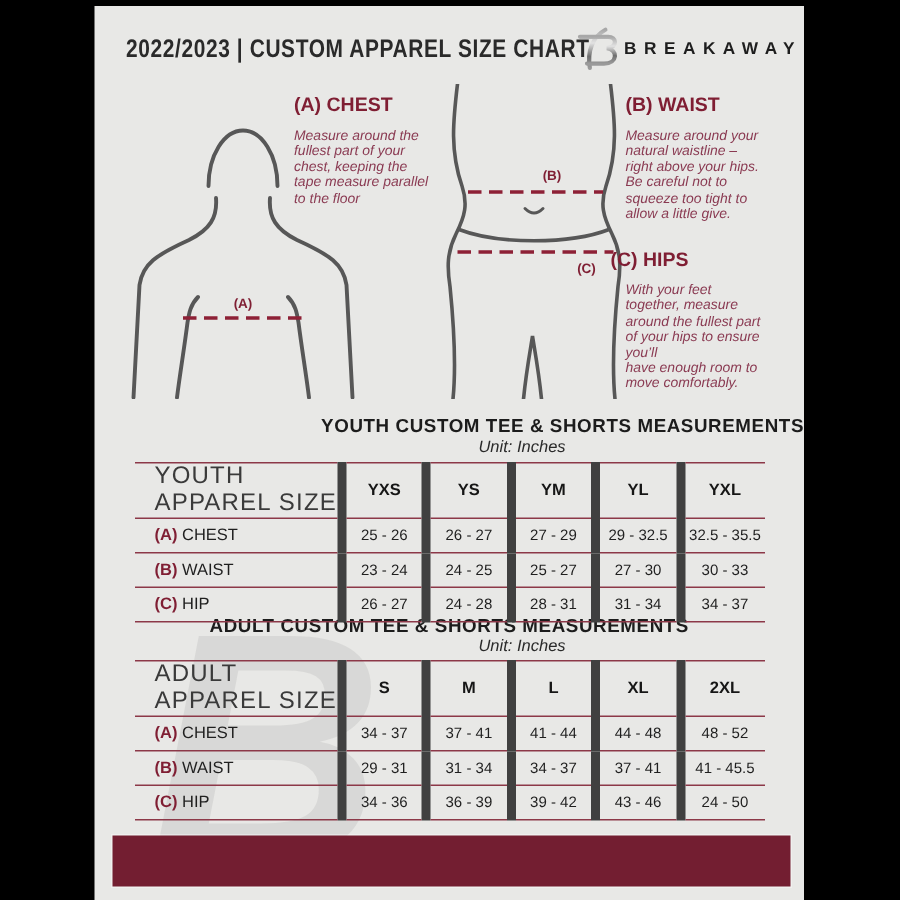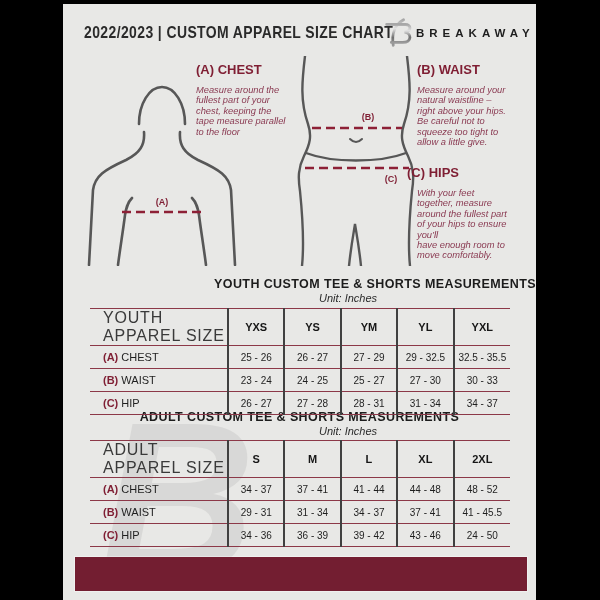--- a/index.html
+++ b/index.html
@@ -31,21 +31,21 @@
 
   
   .size-table{position:absolute;left:90px;width:420px;z-index:2;}
   .size-table table{border-collapse:collapse;table-layout:fixed;width:420px;}
   .size-table col.c0{width:138px;}
   .size-table col.cv{width:56.4px;}
   .size-table td{border-top:1px solid #8c3848;height:22px;padding:0;text-align:center;
                  color:#1f1f1f;font-size:10px;}
   .size-table tr.head td{height:23px;}
   .size-table tr:last-child td{border-bottom:1px solid #8c3848;}
-  .size-table td + td{border-left:2px solid #404040;}
+  .size-table td + td{border-left:6px solid #404040;}
   .size-table td.lbl{text-align:left;padding-left:13px;font-size:11px;}
   .size-table td.size-hdr{font-size:16px;letter-spacing:.8px;color:#3a3a3a;}
   .size-table td.col-h{font-weight:bold;font-size:11px;color:#161616;}
   .size-table .key{font-weight:bold;color:#7f1e33;}
 
   
   .watermark{position:absolute;left:100px;top:408px;font-size:215px;line-height:180px;
              font-weight:bold;color:rgba(110,110,110,.12);z-index:1;font-style:italic;}
 
   
@@ -159,21 +159,21 @@
         <td class="lbl"><span class="key">(B)</span> <span>WAIST</span></td>
         <td>23 - 24</td>
         <td>24 - 25</td>
         <td>25 - 27</td>
         <td>27 - 30</td>
         <td>30 - 33</td>
       </tr>
       <tr>
         <td class="lbl"><span class="key">(C)</span> <span>HIP</span></td>
         <td>26 - 27</td>
-        <td>27 - 28</td>
+        <td>24 - 28</td>
         <td>28 - 31</td>
         <td>31 - 34</td>
         <td>34 - 37</td>
       </tr>
     </tbody>
       </table>
   </div>
 
   <div class="sec-title" style="top:410px;">ADULT CUSTOM TEE &amp; SHORTS MEASUREMENTS</div>
   <div class="sec-unit" style="top:425px;">Unit: Inches</div>

